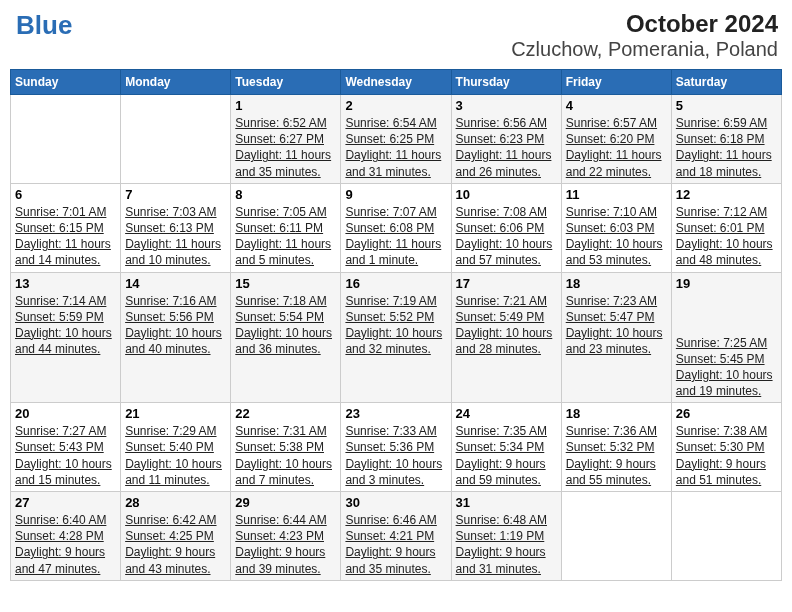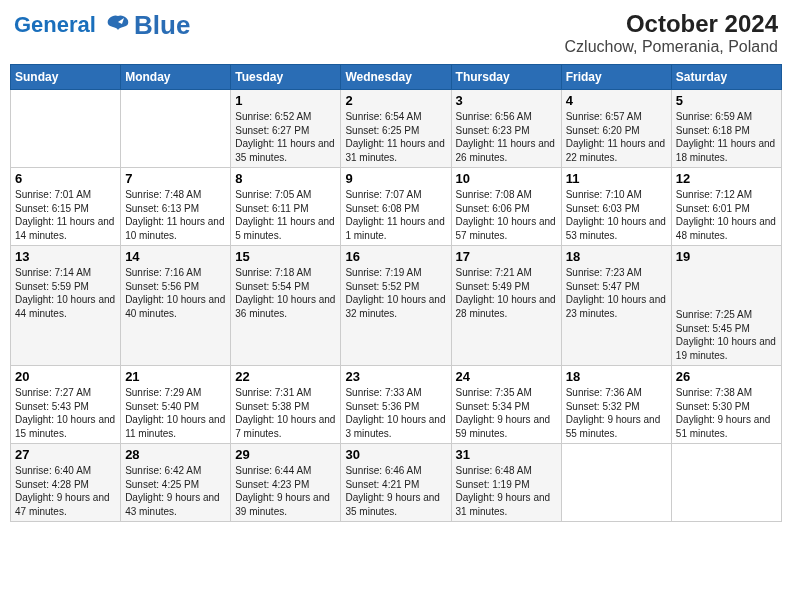--- a/index.html
+++ b/index.html
@@ -28,21 +28,21 @@
     }
     .title-block {
       text-align: right;
     }
     .title-block h1 {
       font-size: 24px;
       font-weight: bold;
       color: #222;
     }
     .title-block h2 {
-      font-size: 16px;
+      font-size: 20px;
       font-weight: normal;
       color: #444;
     }
     table {
       width: 100%;
       border-collapse: collapse;
       font-size: 11px;
     }
     thead tr th {
       background-color: #2a6db5;
@@ -64,42 +64,36 @@
     tbody tr:nth-child(odd) td {
       background-color: #f5f5f5;
     }
     .day-num {
       font-weight: bold;
       font-size: 13px;
       display: block;
       margin-bottom: 2px;
     }
     .cell-text {
-      font-size: 10px;
+      font-size: 12px;
       color: #222;
       line-height: 1.35;
+      text-decoration: underline;
     }
     .empty-cell {
       background: #fff !important;
     }
   </style>
 </head>
 <body>
 
 <div class="header">
   <div class="logo">
     <div>
       <div style="display:flex;align-items:center;">
-        <div style="font-size:22px;font-weight:bold;color:#333;line-height:1.1;">
-          <span style="color:#1a6fbc;">General</span>
-          <svg class="logo-icon" viewBox="0 0 28 28" style="display:inline;vertical-align:middle;margin-left:2px;">
-            <path d="M14 4 C18 2, 26 6, 24 12 C22 16, 16 14, 14 18 C12 14, 6 16, 4 12 C2 6, 10 2, 14 4Z" fill="#2a6db5"></path>
-            <path d="M14 10 L20 6 L18 12Z" fill="#fff"></path>
-          </svg>
-        </div>
         <div style="font-size:26px;font-weight:bold;color:#2a6db5;margin-left:2px;">Blue</div>
       </div>
     </div>
   </div>
   <div class="title-block">
     <h1>October 2024</h1>
     <h2>Czluchow, Pomerania, Poland</h2>
   </div>
 </div>
 
@@ -152,21 +146,21 @@
       </tr>
       <tr>
         <td>
           <span class="day-num">6</span>
           <div class="cell-text" style="white-space: pre-line;">Sunrise: 7:01 AM
 Sunset: 6:15 PM
 Daylight: 11 hours and 14 minutes.</div>
         </td>
         <td>
           <span class="day-num">7</span>
-          <div class="cell-text" style="white-space: pre-line;">Sunrise: 7:48 AM
+          <div class="cell-text" style="white-space: pre-line;">Sunrise: 7:03 AM
 Sunset: 6:13 PM
 Daylight: 11 hours and 10 minutes.</div>
         </td>
         <td>
           <span class="day-num">8</span>
           <div class="cell-text" style="white-space: pre-line;">Sunrise: 7:05 AM
 Sunset: 6:11 PM
 Daylight: 11 hours and 5 minutes.</div>
         </td>
         <td>

